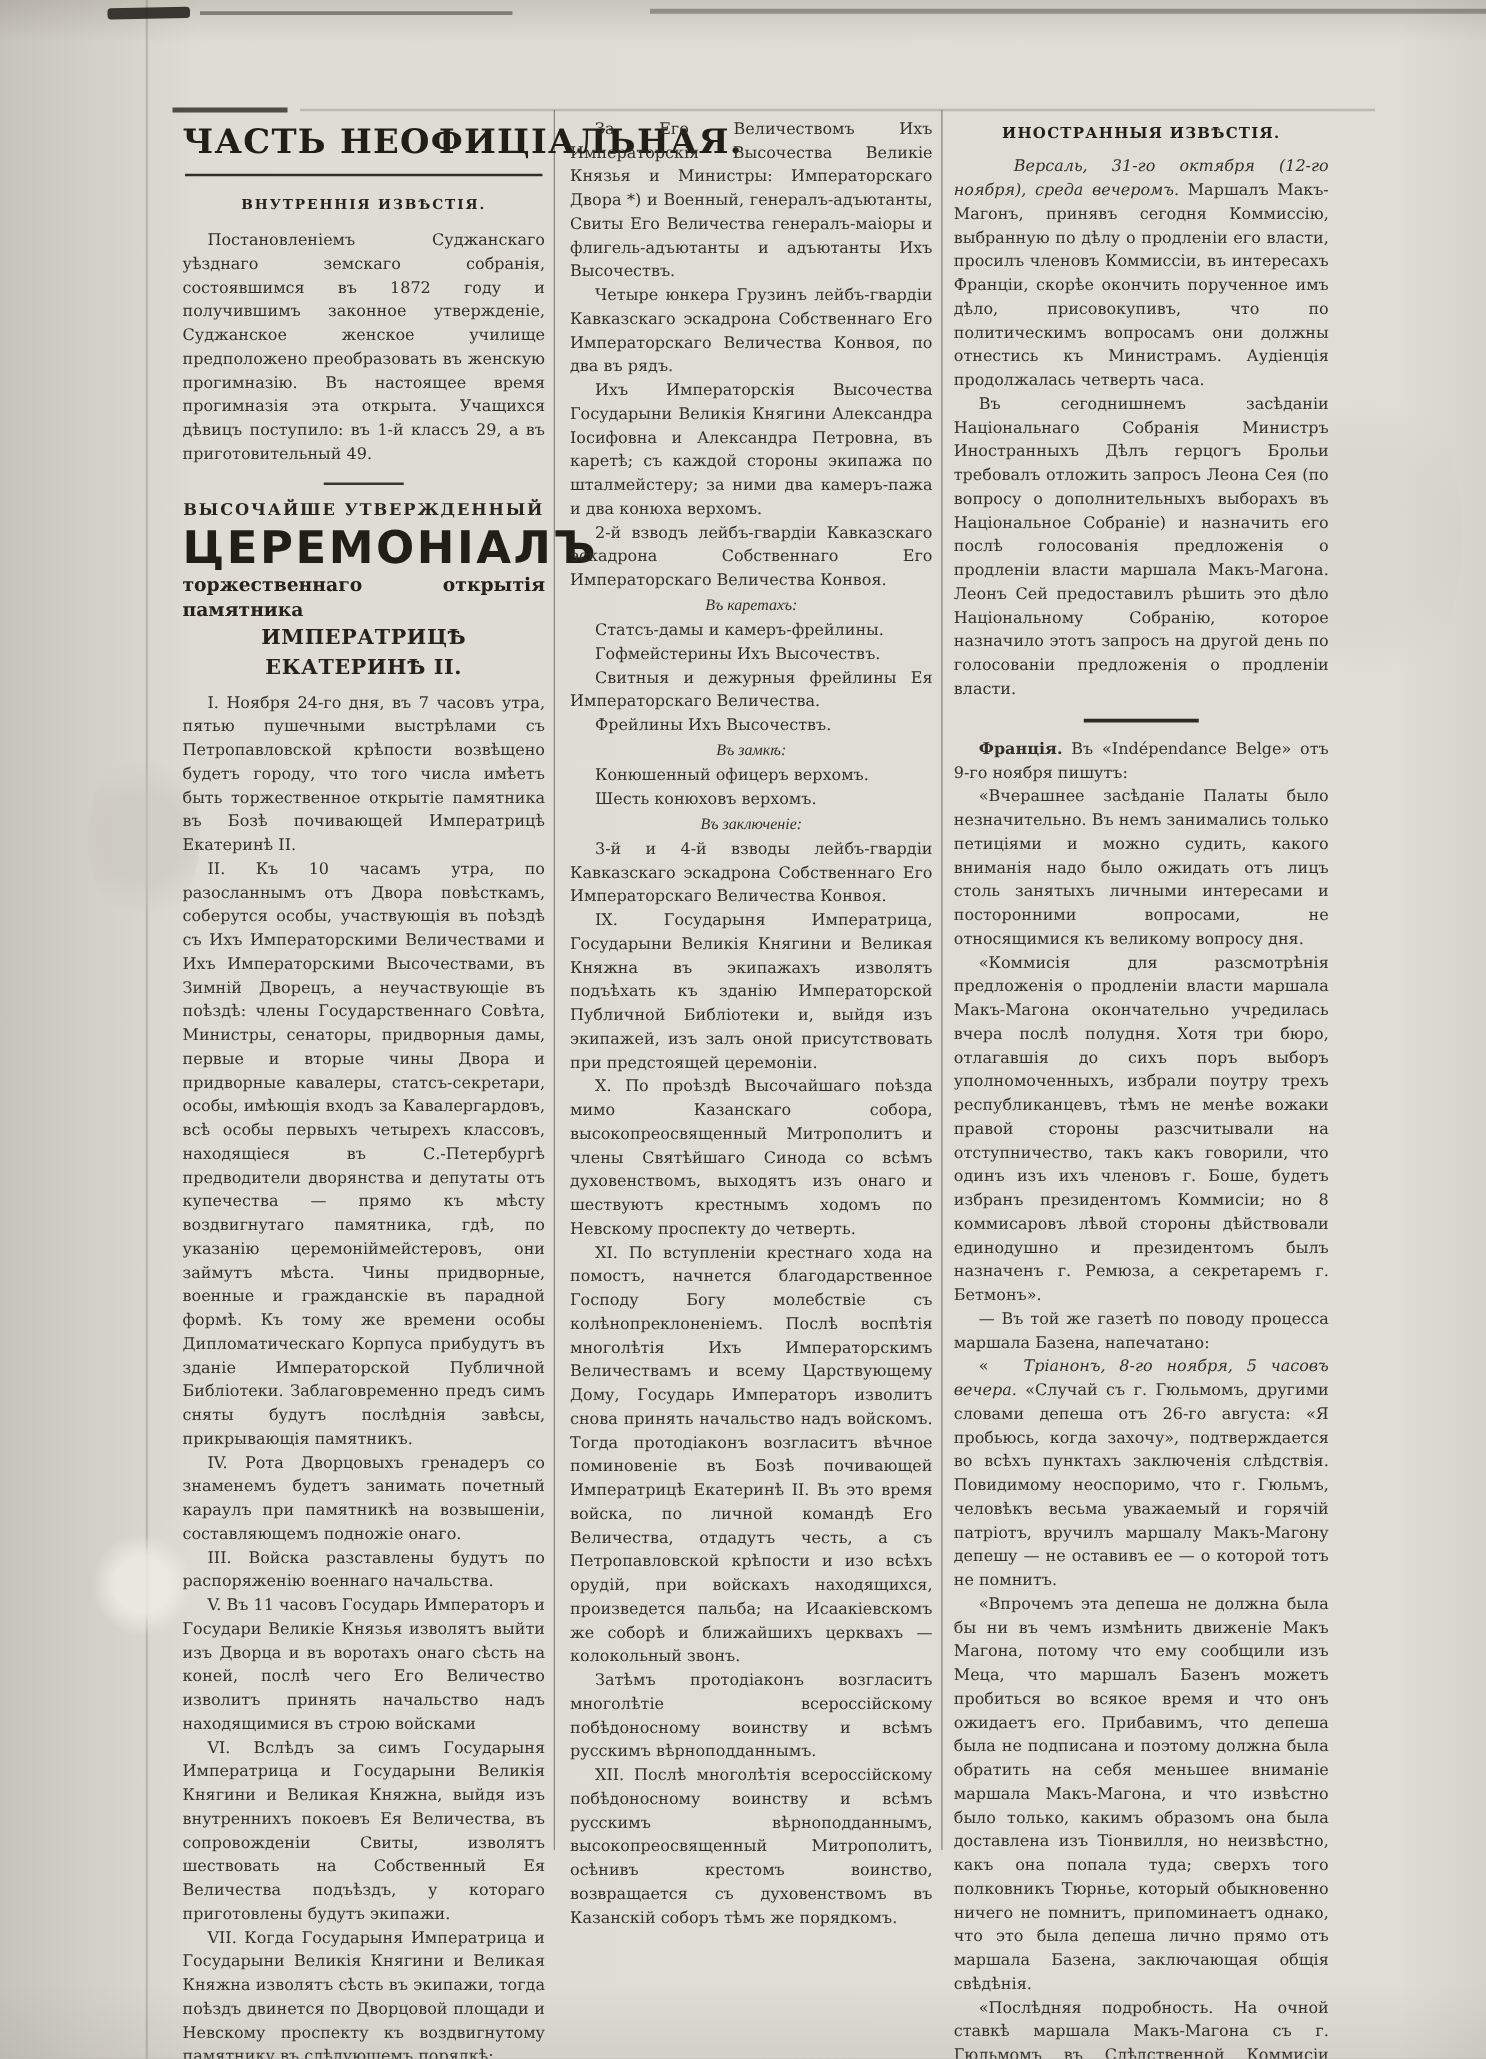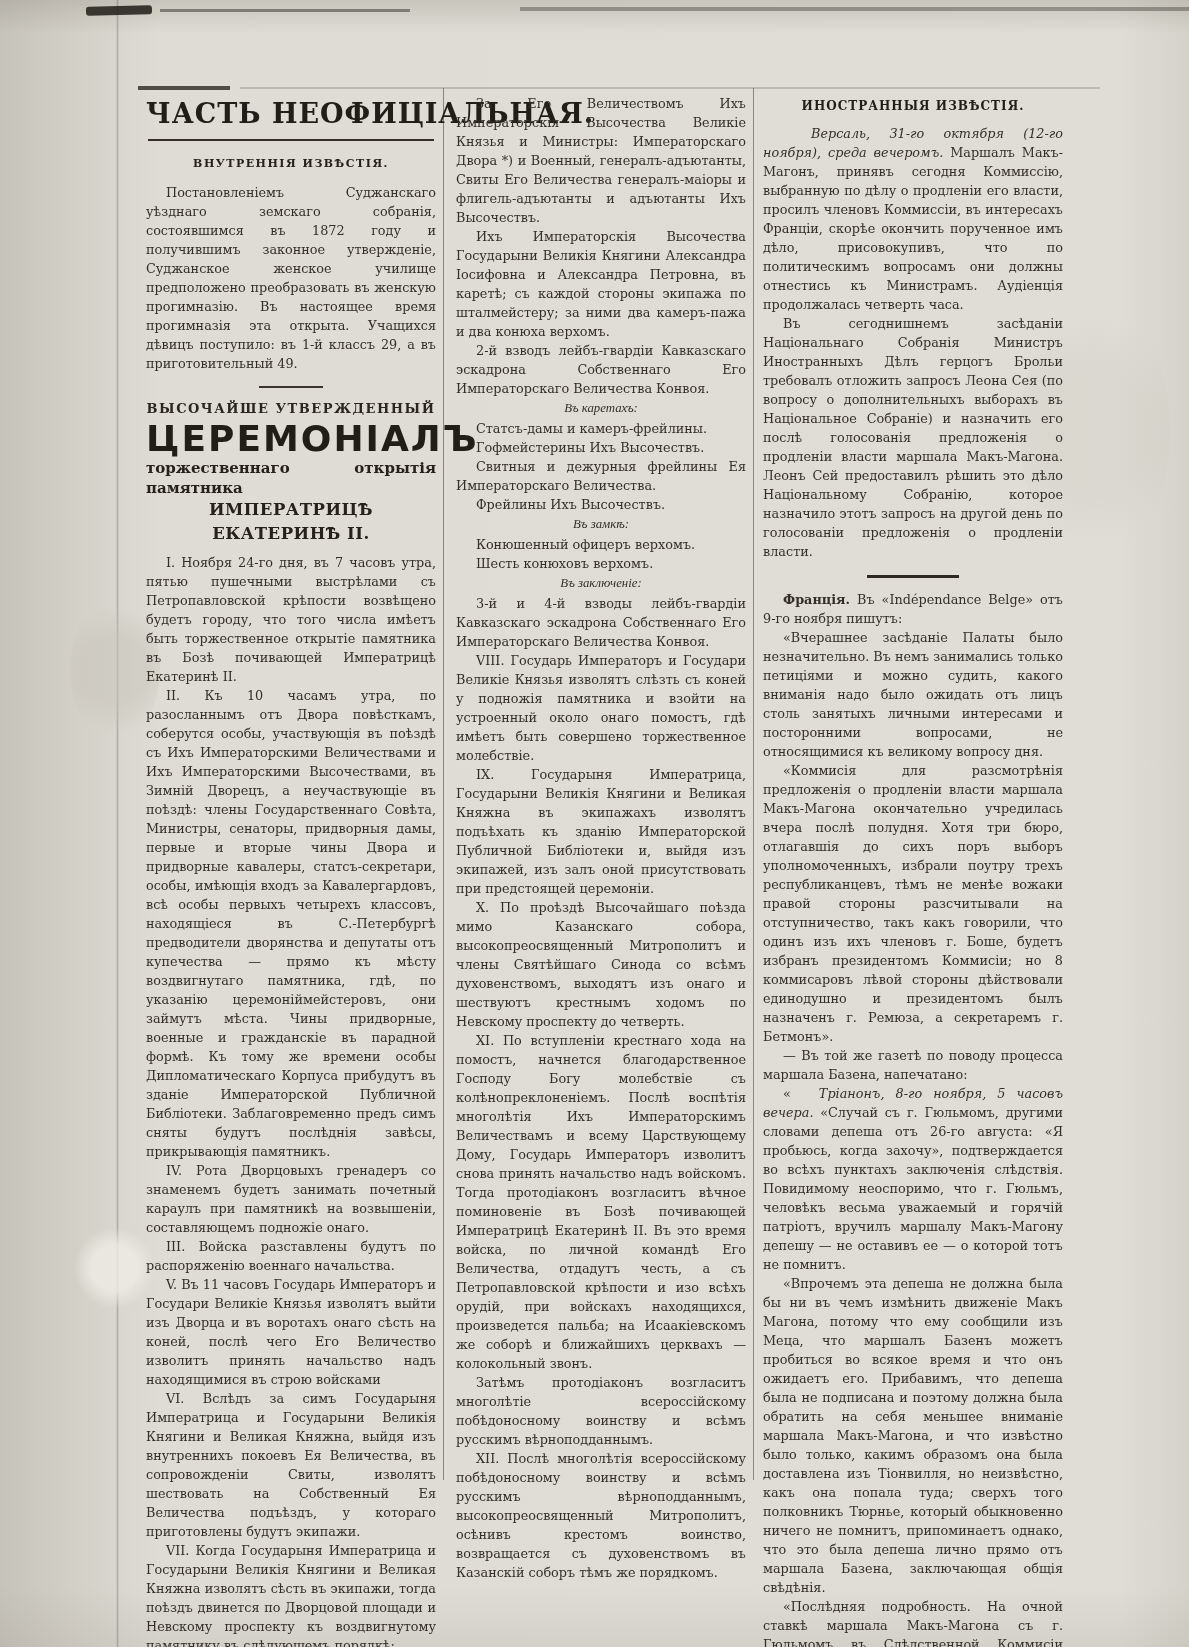--- a/index.html
+++ b/index.html
@@ -82,33 +82,33 @@
         <div class="p body"><span>III. Войска разставлены будутъ по распоряженію военнаго начальства.</span></div>
         <div class="p body"><span>V. Въ 11 часовъ Государь Императоръ и Государи Великіе Князья изволятъ выйти изъ Дворца и въ воротахъ онаго сѣсть на коней, послѣ чего Его Величество изволитъ принять начальство надъ находящимися въ строю войсками</span></div>
         <div class="p body"><span>VI. Вслѣдъ за симъ Государыня Императрица и Государыни Великія Княгини и Великая Княжна, выйдя изъ внутреннихъ покоевъ Ея Величества, въ сопровожденіи Свиты, изволятъ шествовать на Собственный Ея Величества подъѣздъ, у котораго приготовлены будутъ экипажи.</span></div>
         <div class="p body"><span>VII. Когда Государыня Императрица и Государыни Великія Княгини и Великая Княжна изволятъ сѣсть въ экипажи, тогда поѣздъ двинется по Дворцовой площади и Невскому проспекту къ воздвигнутому памятнику въ слѣдующемъ порядкѣ:</span></div>
       </div>
   </div>
 
   <div class="col col2">
     <div>
         <div class="p body"><span>За Его Величествомъ Ихъ Императорскія Высочества Великіе Князья и Министры: Императорскаго Двора *) и Военный, генералъ-адъютанты, Свиты Его Величества генералъ-маіоры и флигель-адъютанты и адъютанты Ихъ Высочествъ.</span></div>
+        <div class="p body"><span>Четыре юнкера Грузинъ лейбъ-гвардіи Кавказскаго эскадрона Собственнаго Его Императорскаго Величества Конвоя, по два въ рядъ.</span></div>
         <div class="p body"><span>Ихъ Императорскія Высочества Государыни Великія Княгини Александра Іосифовна и Александра Петровна, въ каретѣ; съ каждой стороны экипажа по шталмейстеру; за ними два камеръ-пажа и два конюха верхомъ.</span></div>
         <div class="p body"><span>2-й взводъ лейбъ-гвардіи Кавказскаго эскадрона Собственнаго Его Императорскаго Величества Конвоя.</span></div>
         <div class="p ci"><span>Въ каретахъ:</span></div>
         <div class="p body"><span>Статсъ-дамы и камеръ-фрейлины.</span></div>
         <div class="p body"><span>Гофмейстерины Ихъ Высочествъ.</span></div>
         <div class="p body"><span>Свитныя и дежурныя фрейлины Ея Императорскаго Величества.</span></div>
         <div class="p body"><span>Фрейлины Ихъ Высочествъ.</span></div>
         <div class="p ci"><span>Въ замкѣ:</span></div>
         <div class="p body"><span>Конюшенный офицеръ верхомъ.</span></div>
         <div class="p body"><span>Шесть конюховъ верхомъ.</span></div>
         <div class="p ci"><span>Въ заключеніе:</span></div>
         <div class="p body"><span>3-й и 4-й взводы лейбъ-гвардіи Кавказскаго эскадрона Собственнаго Его Императорскаго Величества Конвоя.</span></div>
-        <div class="p body"><span>VIII. Государь Императоръ и Государи Великіе Князья изволятъ слѣзть съ коней у подножія памятника и взойти на устроенный около онаго помостъ, гдѣ имѣетъ быть совершено торжественное молебствіе.</span></div>
         <div class="p body"><span>IX. Государыня Императрица, Государыни Великія Княгини и Великая Княжна въ экипажахъ изволятъ подъѣхать къ зданію Императорской Публичной Библіотеки и, выйдя изъ экипажей, изъ залъ оной присутствовать при предстоящей церемоніи.</span></div>
         <div class="p body"><span>X. По проѣздѣ Высочайшаго поѣзда мимо Казанскаго собора, высокопреосвященный Митрополитъ и члены Святѣйшаго Синода со всѣмъ духовенствомъ, выходятъ изъ онаго и шествуютъ крестнымъ ходомъ по Невскому проспекту до четверть.</span></div>
         <div class="p body"><span>XI. По вступленіи крестнаго хода на помостъ, начнется благодарственное Господу Богу молебствіе съ колѣнопреклоненіемъ. Послѣ воспѣтія многолѣтія Ихъ Императорскимъ Величествамъ и всему Царствующему Дому, Государь Императоръ изволитъ снова принять начальство надъ войскомъ. Тогда протодіаконъ возгласитъ вѣчное поминовеніе въ Бозѣ почивающей Императрицѣ Екатеринѣ II. Въ это время войска, по личной командѣ Его Величества, отдадутъ честь, а съ Петропавловской крѣпости и изо всѣхъ орудій, при войскахъ находящихся, произведется пальба; на Исаакіевскомъ же соборѣ и ближайшихъ церквахъ — колокольный звонъ.</span></div>
         <div class="p body"><span>Затѣмъ протодіаконъ возгласитъ многолѣтіе всероссійскому побѣдоносному воинству и всѣмъ русскимъ вѣрноподданнымъ.</span></div>
         <div class="p body"><span>XII. Послѣ многолѣтія всероссійскому побѣдоносному воинству и всѣмъ русскимъ вѣрноподданнымъ, высокопреосвященный Митрополитъ, осѣнивъ крестомъ воинство, возвращается съ духовенствомъ въ Казанскій соборъ тѣмъ же порядкомъ.</span></div>
       </div>
 
   </div>
 
   <div class="col col3">

